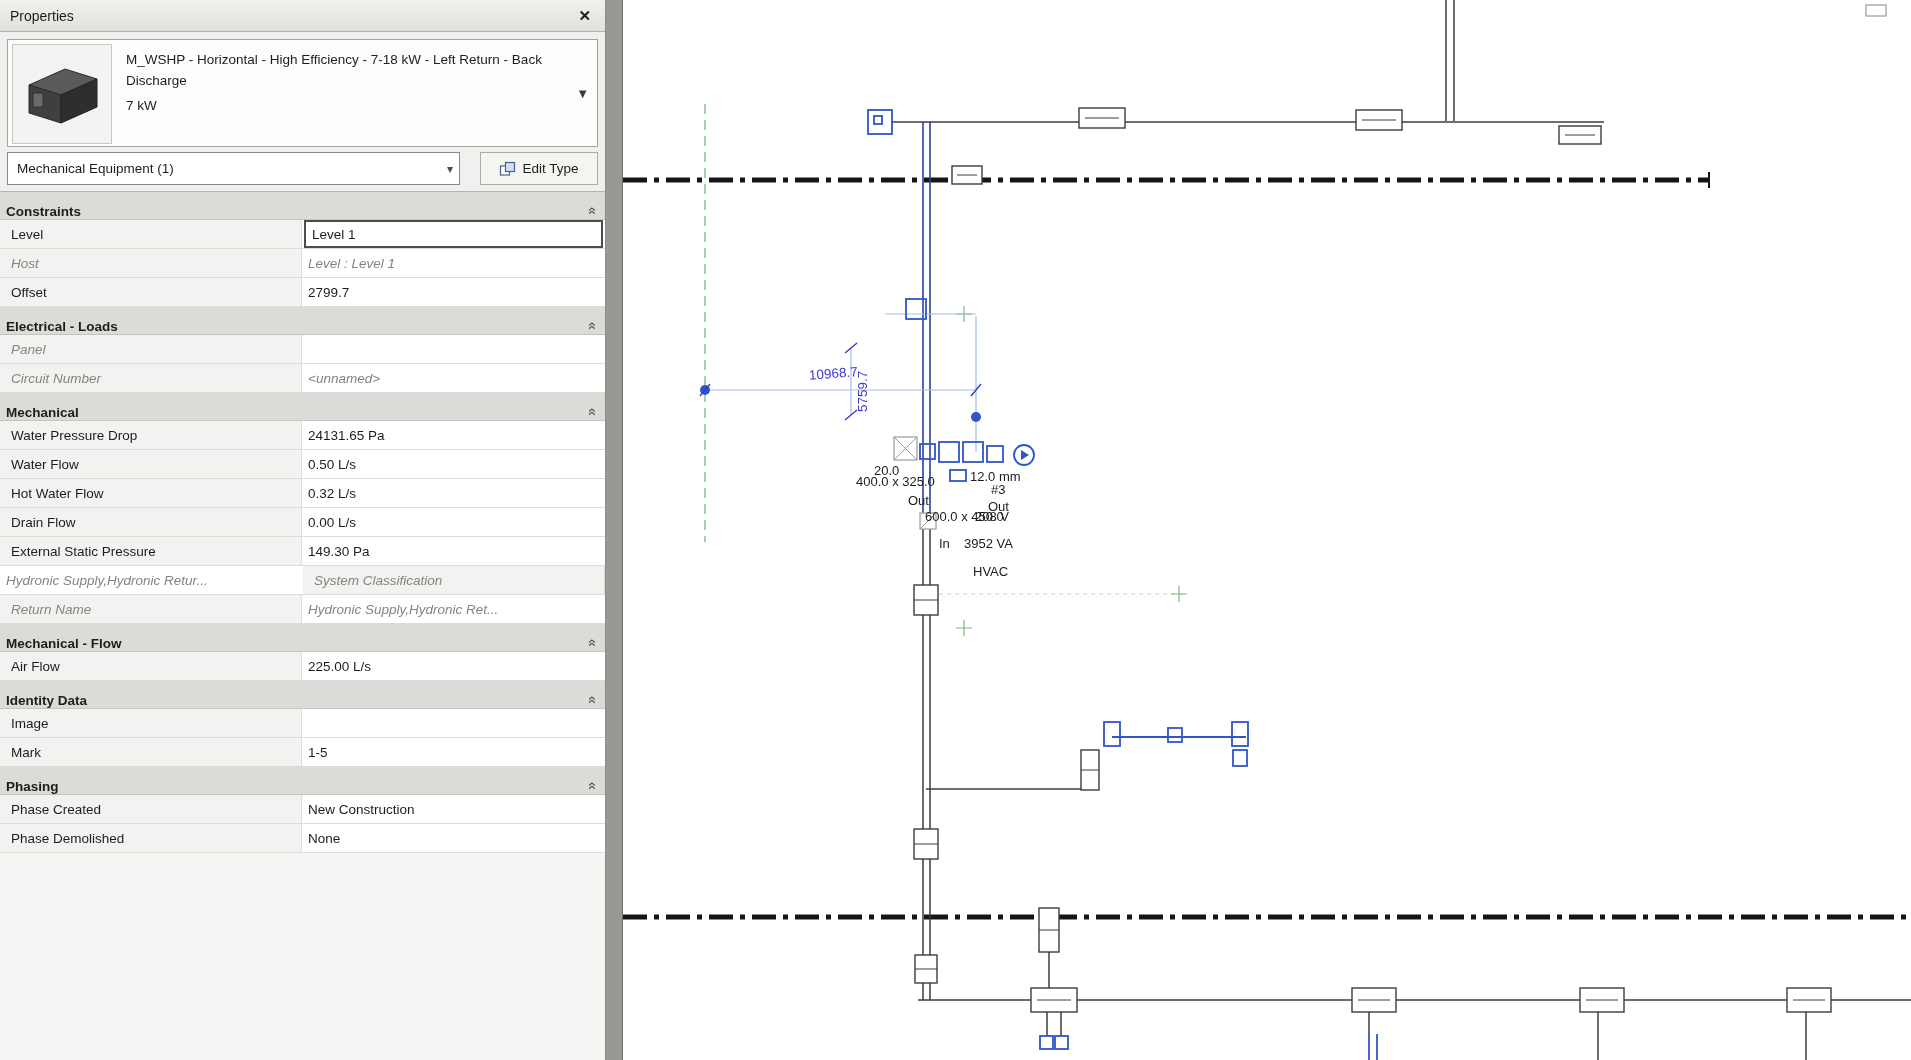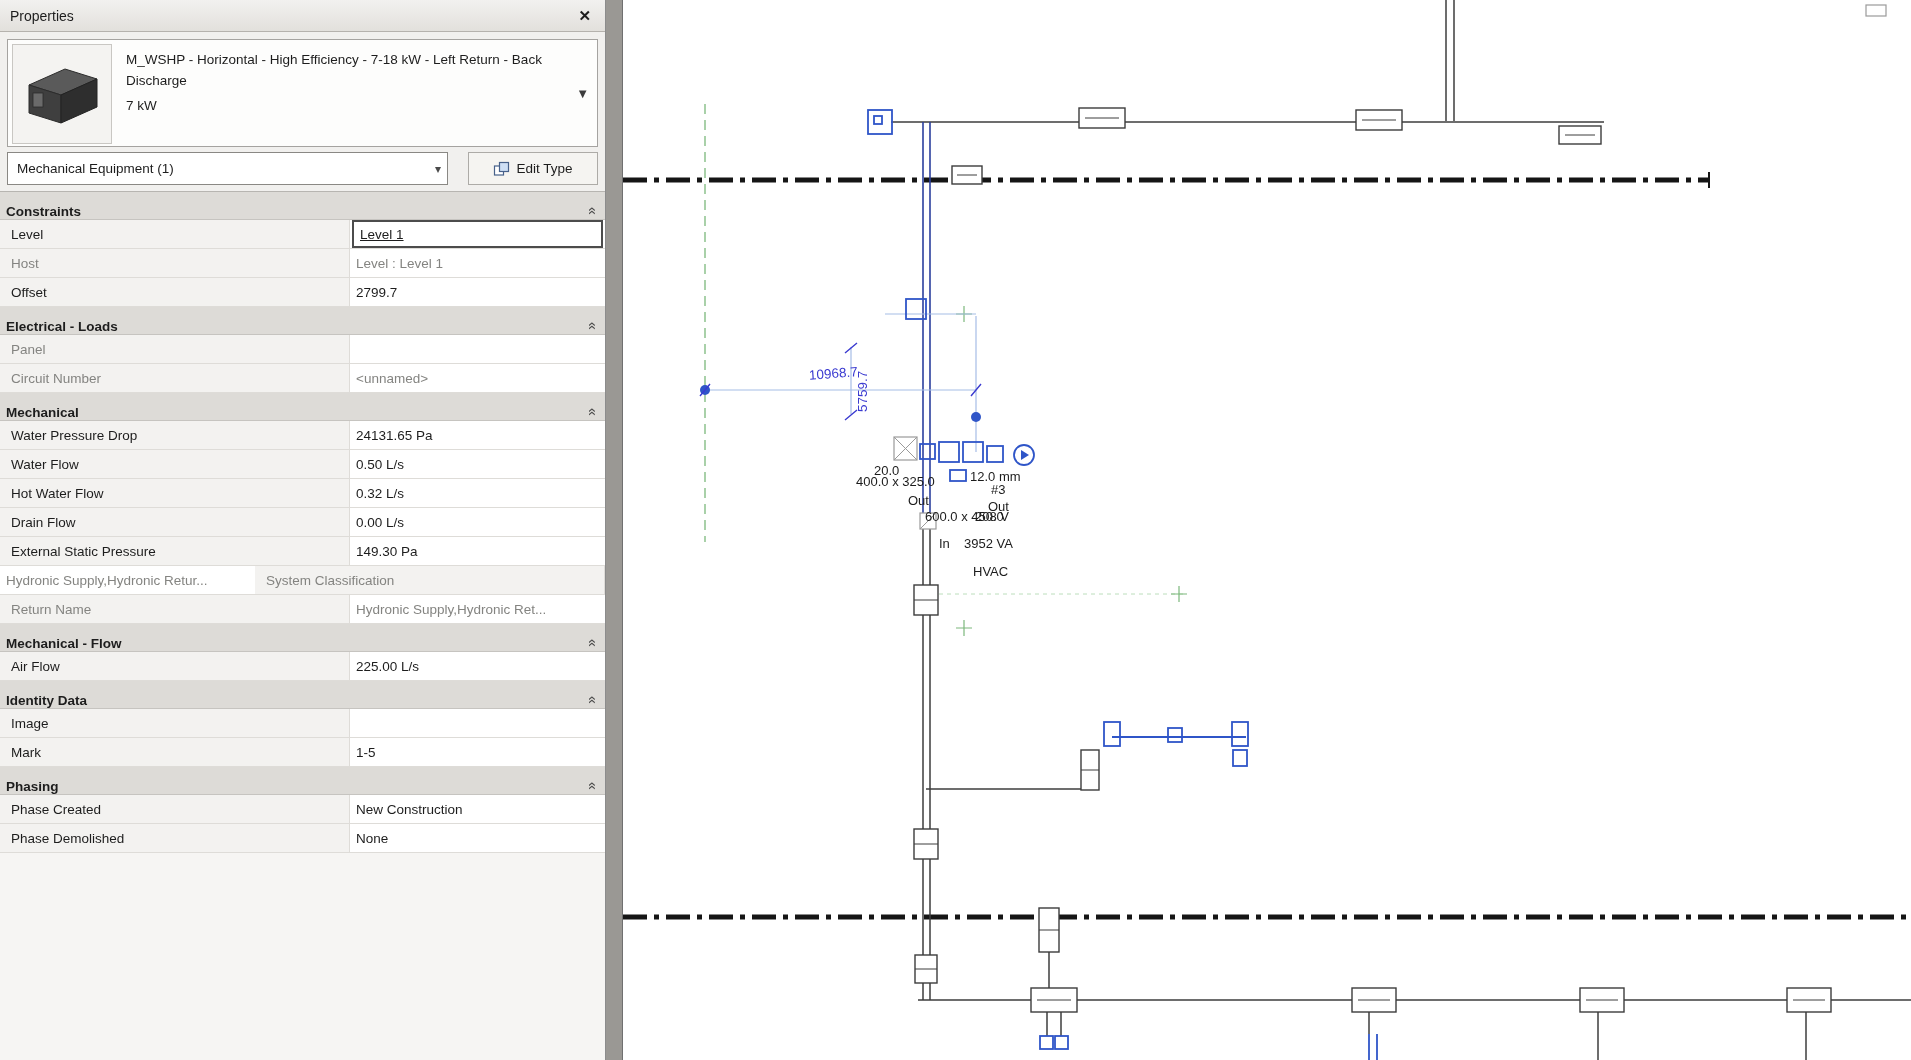--- a/index.html
+++ b/index.html
@@ -19,35 +19,35 @@
   .thumb{width:98px;height:98px;margin:4px;border:1px solid #c9c7c3;background:#f4f3f1;flex:0 0 auto;}
   .type-text{flex:1;padding:10px 26px 0 10px;font-size:13.5px;color:#1d1d1d;line-height:1.55;}
   .type-text .typ{margin-top:4px;}
   .type-selector .dd{position:absolute;right:8px;top:46px;font-size:13px;color:#3c3c3c;cursor:pointer;}
 
   .filter-row{margin:0 7px 6px 7px;height:33px;display:flex;align-items:stretch;gap:20px;justify-content:flex-end;}
   .combo{flex:1;background:#fff;border:1px solid #8a8884;display:flex;align-items:center;
     padding:0 6px 0 9px;font-size:13.5px;color:#1d1d1d;box-sizing:border-box;cursor:pointer;}
   .combo span:first-child{flex:1;}
   .combo-arrow{color:#4a4a4a;font-size:12px;padding-left:6px;}
-  .edit-type{width:130px;background:#f5f4f1;border:1px solid #adaba7;display:flex;align-items:center;
+  .edit-type{width:118px;background:#f5f4f1;border:1px solid #adaba7;display:flex;align-items:center;
     justify-content:center;gap:6px;font-size:13.5px;color:#1d1d1d;font-family:inherit;cursor:pointer;}
 
   .grid{border-top:1px solid #b7b5b1;}
   .sec{height:28px;background:#dddbd7;border-bottom:1px solid #c6c4c0;display:flex;align-items:flex-end;
     padding:0 8px 0 6px;box-sizing:border-box;}
   .sec-t{flex:1;font-size:13.5px;font-weight:bold;color:#1d1d1d;}
   .chev{display:inline-block;transform:rotate(90deg);font-size:14px;color:#4a4a4a;cursor:pointer;}
   .row{height:28px;display:flex;border-bottom:1px solid #dedcd8;background:#fff;}
   .cell{box-sizing:border-box;font-size:13.5px;display:flex;align-items:center;overflow:hidden;white-space:nowrap;}
-  .cell.label{width:350px;background:#f3f2f0;border-right:1px solid #dedcd8;padding-left:11px;color:#1d1d1d;}
+  .cell.label{width:302px;background:#f3f2f0;border-right:1px solid #dedcd8;padding-left:11px;color:#1d1d1d;}
   .cell.value{flex:1;padding-left:6px;color:#1d1d1d;}
-  .cell.dim{color:#848481;}
+  .cell.dim{color:#848481;font-style:italic;}
   .editbox{flex:1;height:24px;margin:0 2px 0 -4px;border:2px solid #4c4c4c;background:#fff;
-    display:flex;align-items:center;padding-left:6px;font-size:13.5px;color:#1d1d1d;text-decoration:underline;}
+    display:flex;align-items:center;padding-left:6px;font-size:13.5px;color:#1d1d1d;}
   .grid-tail{flex:1;background:#f6f5f3;}
 
   
   .gap{position:absolute;left:606px;top:0;width:16px;height:1060px;background:#9a9894;}
 
   
   .canvas{position:absolute;left:622px;top:0;width:1289px;height:1060px;background:#ffffff;
     border-left:1px solid #707070;box-sizing:border-box;overflow:hidden;}
   .canvas svg{position:absolute;left:0;top:0;}
   .ann{position:absolute;font-size:13px;color:#1c1c1c;white-space:nowrap;}

